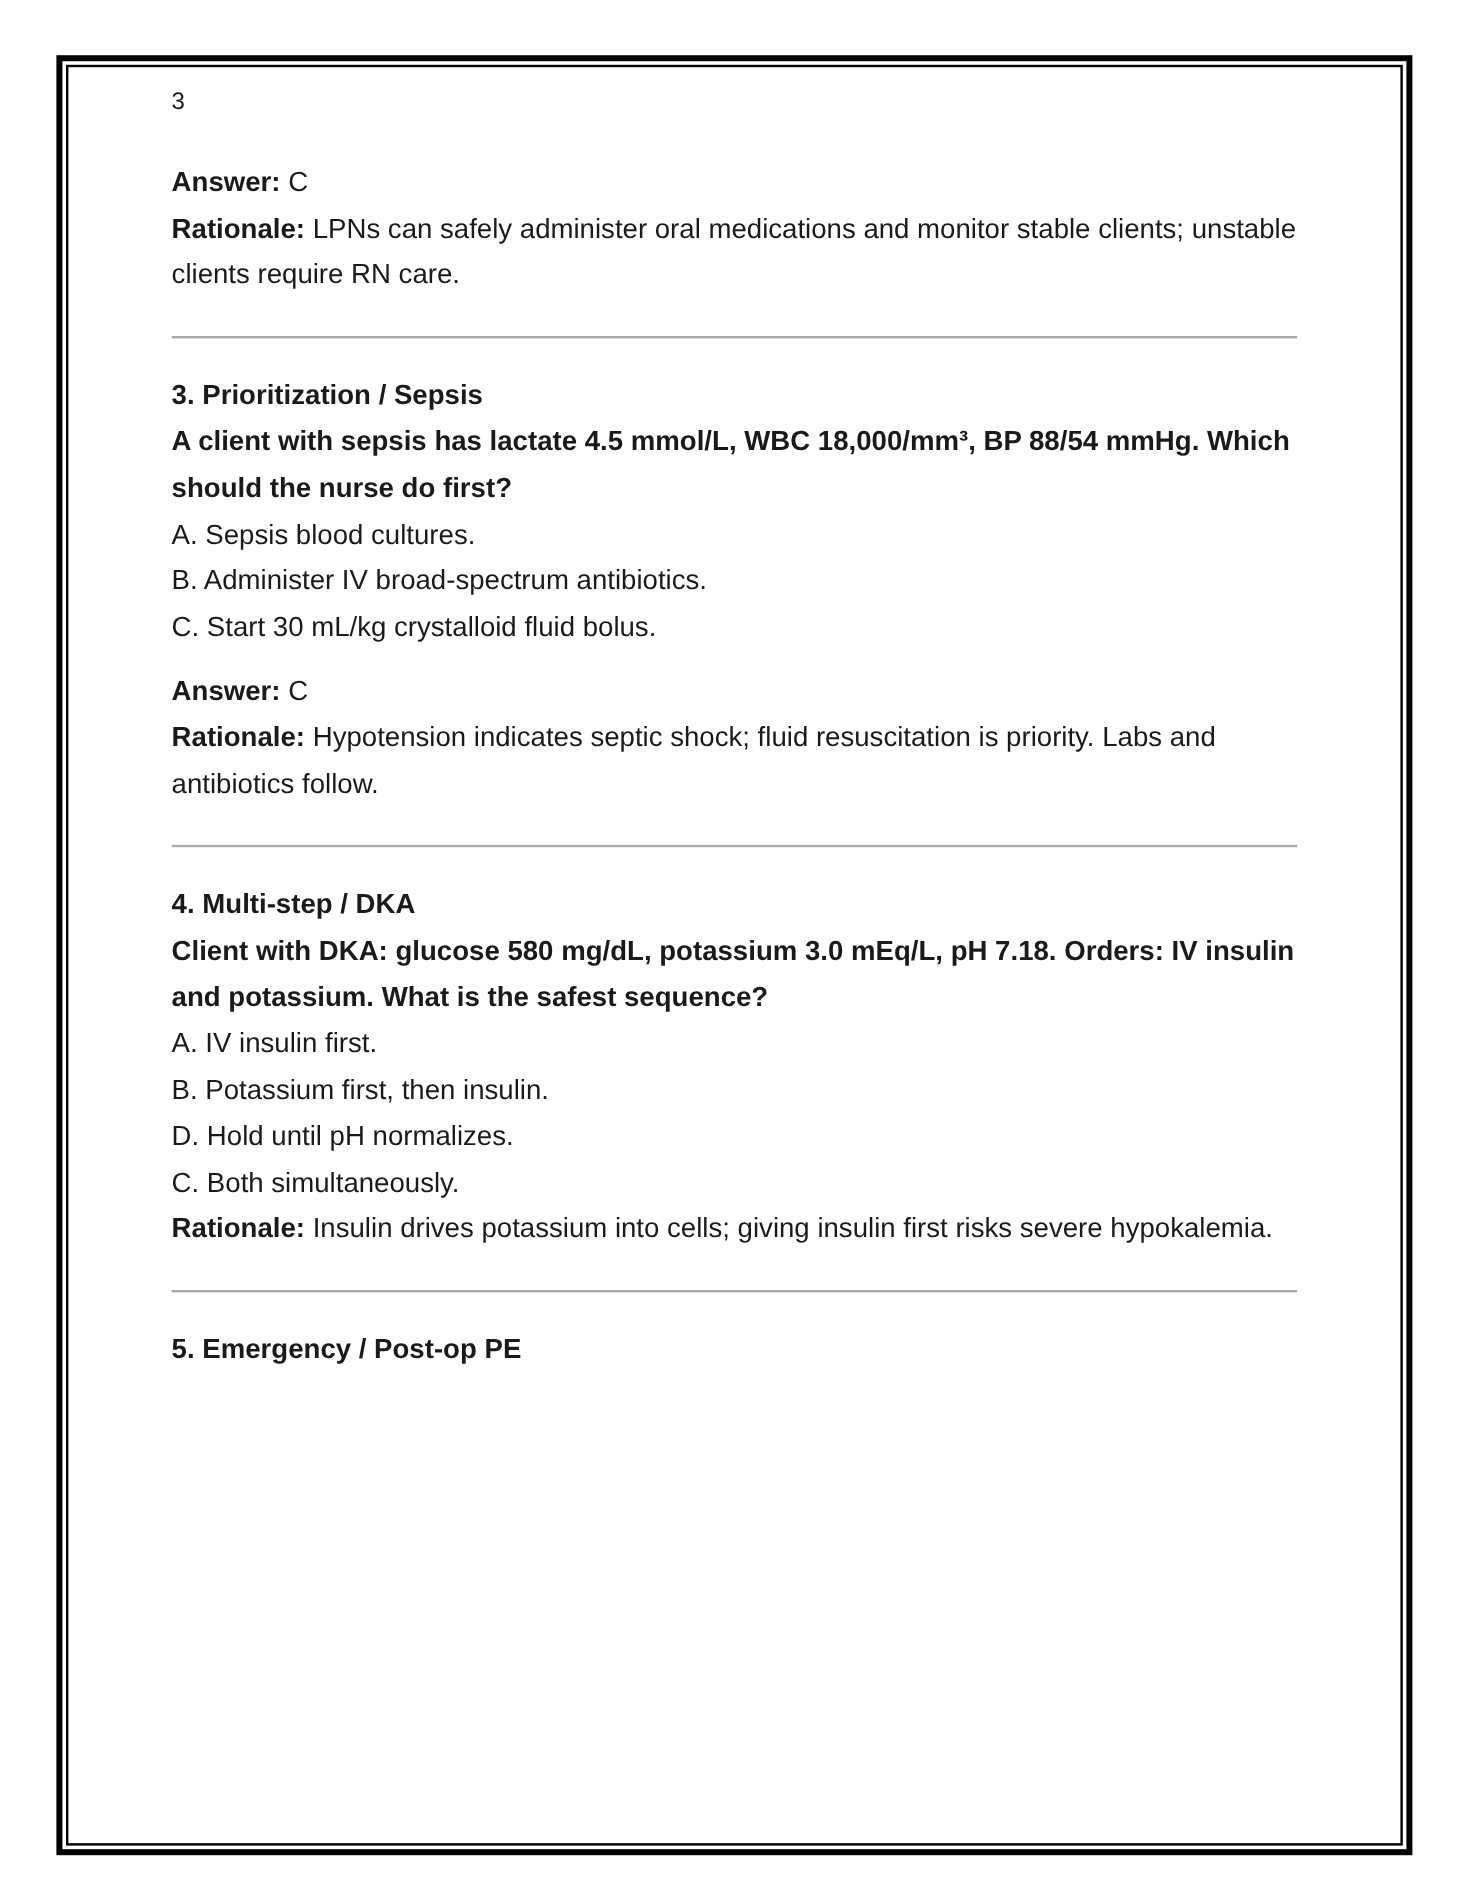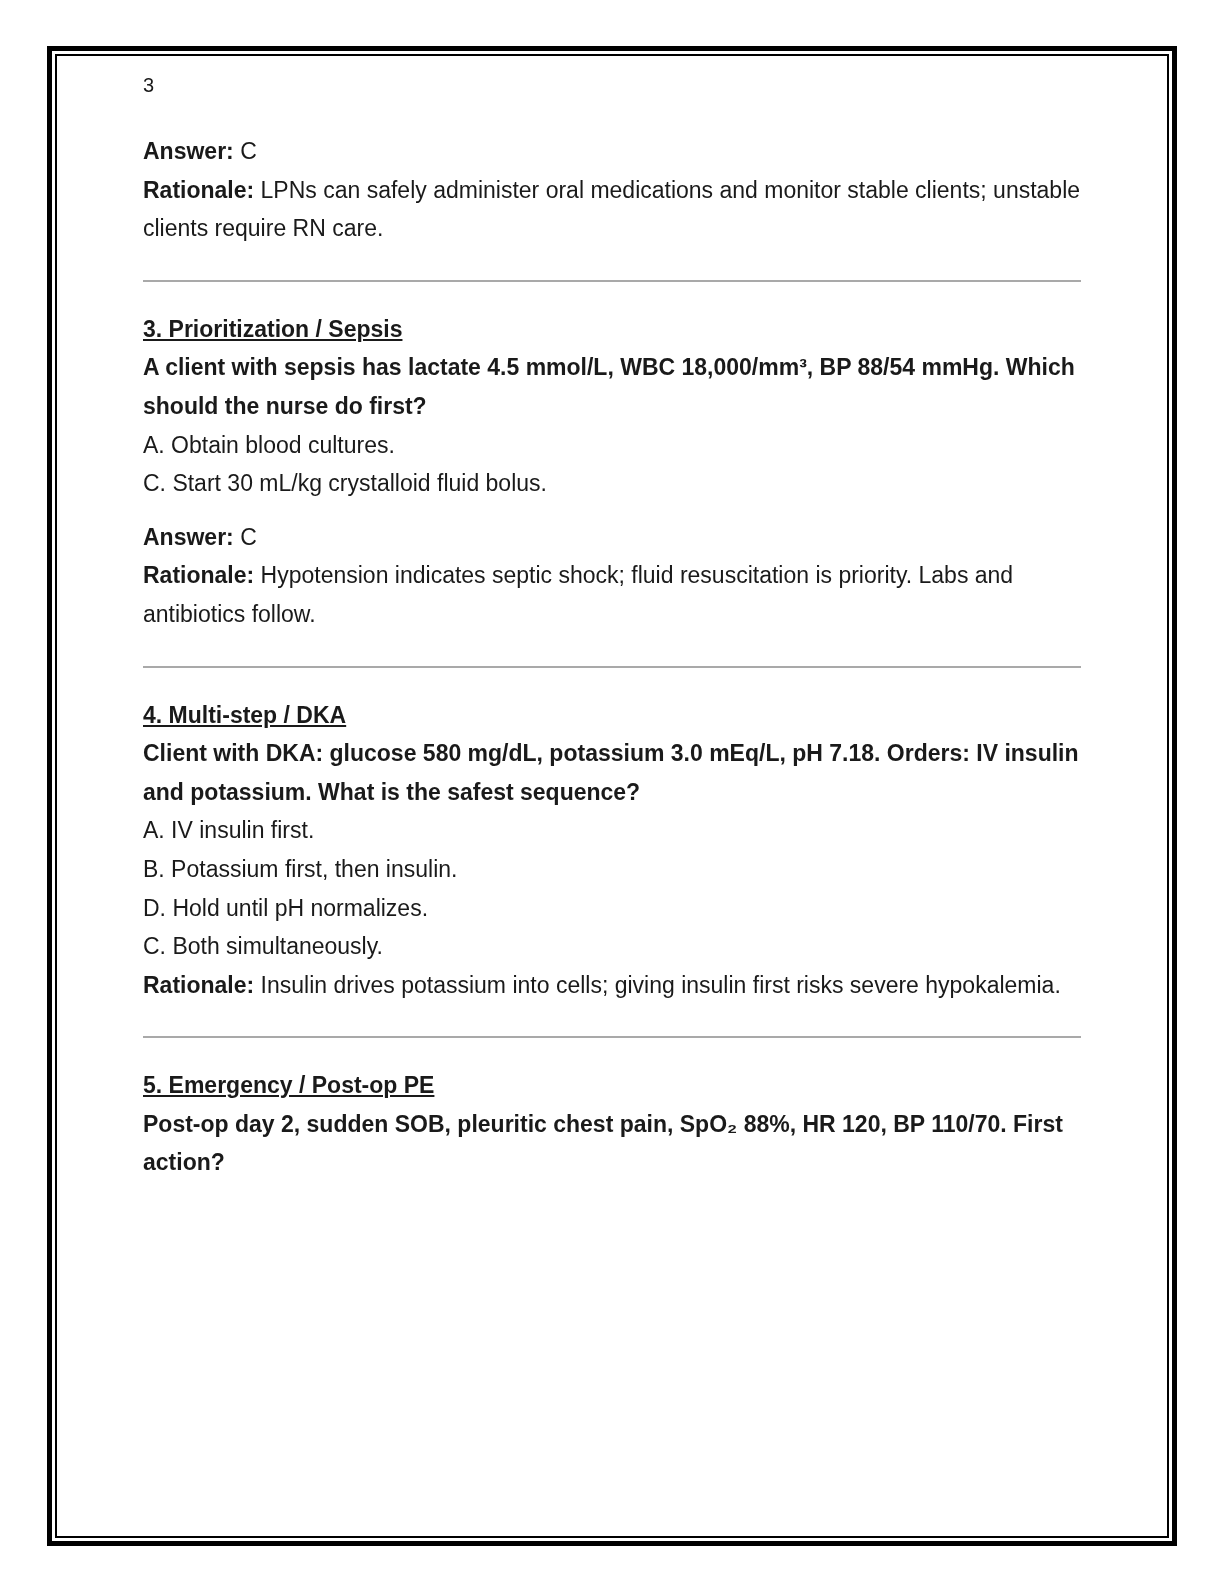--- a/index.html
+++ b/index.html
@@ -39,21 +39,21 @@
     font-size: 23px;
     line-height: 38.6px;
     margin: 0;
   }
   .page-number {
     font-size: 20px;
     line-height: 30px;
   }
   .first-block { margin-top: 32px; }
   .bold, strong { font-weight: 700; }
-  .q-title { font-weight: 700; text-decoration: underline; }
+  .q-title { font-weight: 700; }
   .q-stem { font-weight: 700; }
   .answer-para { margin-top: 15px; }
   hr.divider {
     border: none;
     border-top: 2px solid #a9a9a9;
     margin: 32px 0 28px 0;
   }
 </style>
 </head>
 <body>
@@ -68,36 +68,36 @@
 
   <p class="first-block"><strong>Answer:</strong>
     <span>C</span></p>
   <p><strong>Rationale:</strong>
     <span>LPNs can safely administer oral medications and monitor stable clients; unstable clients require RN care.</span></p>
 
   <hr class="divider">
 
   <p class="q-title">3. Prioritization / Sepsis</p>
   <p class="q-stem">A client with sepsis has lactate 4.5 mmol/L, WBC 18,000/mm³, BP 88/54 mmHg. Which should the nurse do first?</p>
-  <p class="option">A. Obtain blood cultures.</p>
+  <p class="option">A. Sepsis blood cultures.</p>
+  <p class="option">B. Administer IV broad-spectrum antibiotics.</p>
   <p class="option">C. Start 30 mL/kg crystalloid fluid bolus.</p>
   <p class="answer-para"><strong>Answer:</strong>
     <span>C</span></p>
   <p><strong>Rationale:</strong>
     <span>Hypotension indicates septic shock; fluid resuscitation is priority. Labs and antibiotics follow.</span></p>
 
   <hr class="divider">
 
   <p class="q-title">4. Multi-step / DKA</p>
   <p class="q-stem">Client with DKA: glucose 580 mg/dL, potassium 3.0 mEq/L, pH 7.18. Orders: IV insulin and potassium. What is the safest sequence?</p>
   <p class="option">A. IV insulin first.</p>
   <p class="option">B. Potassium first, then insulin.</p>
   <p class="option">D. Hold until pH normalizes.</p>
   <p class="option">C. Both simultaneously.</p>
   <p><strong>Rationale:</strong>
     <span>Insulin drives potassium into cells; giving insulin first risks severe hypokalemia.</span></p>
 
   <hr class="divider">
 
   <p class="q-title">5. Emergency / Post-op PE</p>
-  <p class="q-stem">Post-op day 2, sudden SOB, pleuritic chest pain, SpO₂ 88%, HR 120, BP 110/70. First action?</p>
 
 </div>
 
 </body></html>

